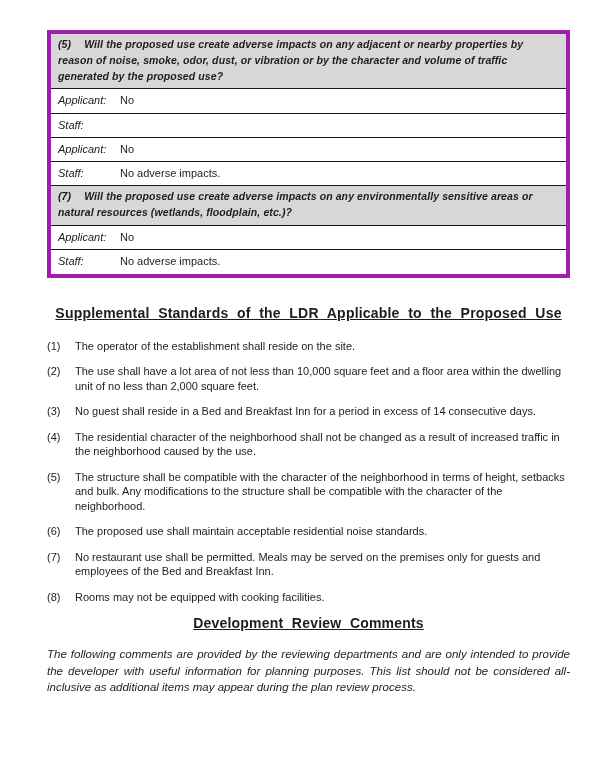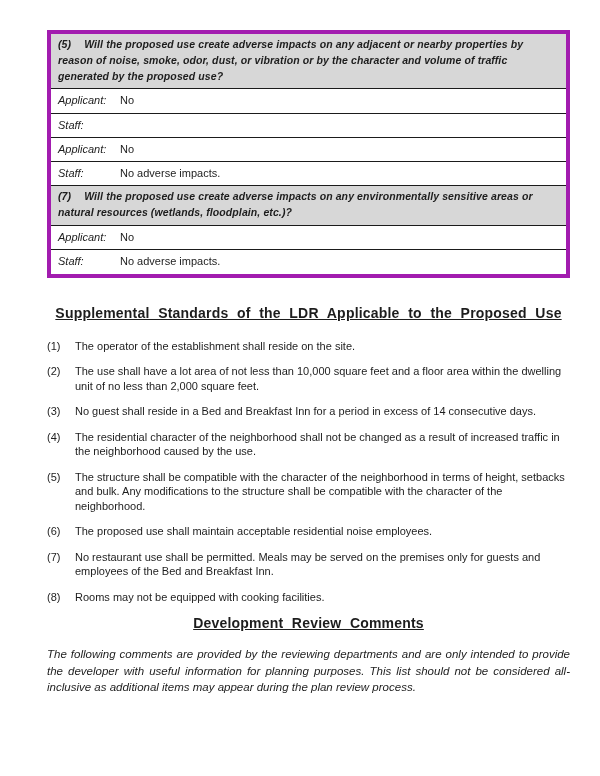--- a/index.html
+++ b/index.html
@@ -139,21 +139,21 @@
     <div class="std-item">
       <span class="std-num">(4)</span>
       <span class="std-text">The residential character of the neighborhood shall not be changed as a result of increased traffic in the neighborhood caused by the use.</span>
     </div>
     <div class="std-item">
       <span class="std-num">(5)</span>
       <span class="std-text">The structure shall be compatible with the character of the neighborhood in terms of height, setbacks and bulk. Any modifications to the structure shall be compatible with the character of the neighborhood.</span>
     </div>
     <div class="std-item">
       <span class="std-num">(6)</span>
-      <span class="std-text">The proposed use shall maintain acceptable residential noise employees.</span>
+      <span class="std-text">The proposed use shall maintain acceptable residential noise standards.</span>
     </div>
     <div class="std-item">
       <span class="std-num">(7)</span>
       <span class="std-text">No restaurant use shall be permitted. Meals may be served on the premises only for guests and employees of the Bed and Breakfast Inn.</span>
     </div>
     <div class="std-item">
       <span class="std-num">(8)</span>
       <span class="std-text">Rooms may not be equipped with cooking facilities.</span>
     </div>
   </div>

